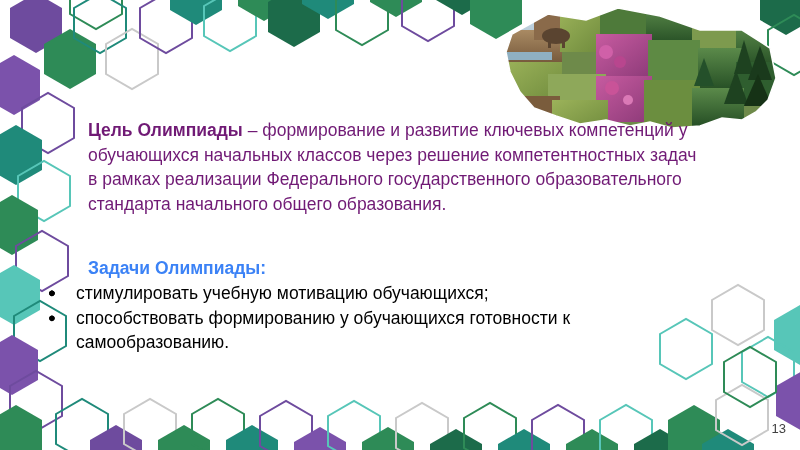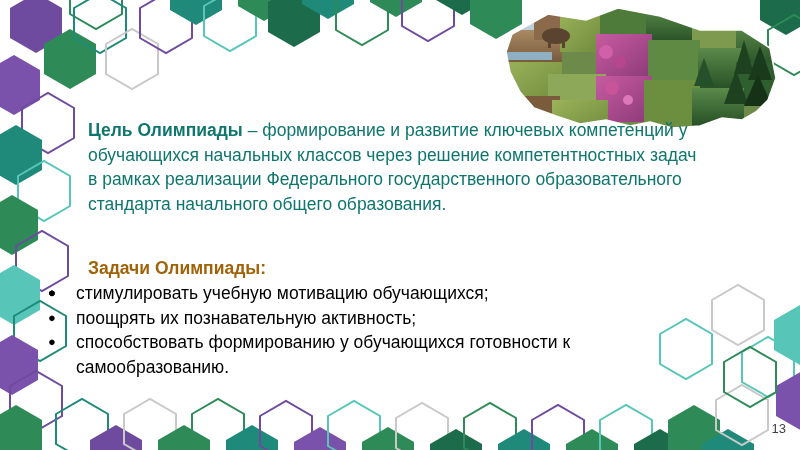--- a/index.html
+++ b/index.html
@@ -29,38 +29,38 @@
     position: absolute;
     left: 0;
     top: 0;
     width: 800px;
     height: 450px;
   }
   .para {
     position: absolute;
     font-size: 17.5px;
     line-height: 24.5px;
-    color: #0f766e;
+    color: #701a75;
   }
   #goal-para {
     left: 88px;
     top: 118px;
     width: 610px;
   }
   .bold {
     font-weight: bold;
   }
   #tasks-title {
     position: absolute;
     left: 88px;
     top: 256px;
     font-size: 17.5px;
     line-height: 24.5px;
     font-weight: bold;
-    color: #a16207;
+    color: #3b82f6;
   }
   #tasks-list {
     position: absolute;
     left: 40px;
     top: 281px;
     width: 680px;
     margin: 0;
     padding: 0;
     list-style: none;
   }
@@ -247,21 +247,20 @@
       </li>
       <li>
         <span class="bullet">●</span>
       </li>
       <li>
         <span class="bullet">●</span>
         <span>стимулировать учебную мотивацию обучающихся;</span>
       </li>
       <li>
         <span class="bullet">●</span>
-        <span>поощрять их познавательную активность;</span>
       </li>
       <li>
         <span class="bullet">●</span>
         <span>способствовать формированию у обучающихся готовности к самообразованию.</span>
       </li>
     </ul>
 
     <div id="page-number">13</div>
   </div>
 </div>

